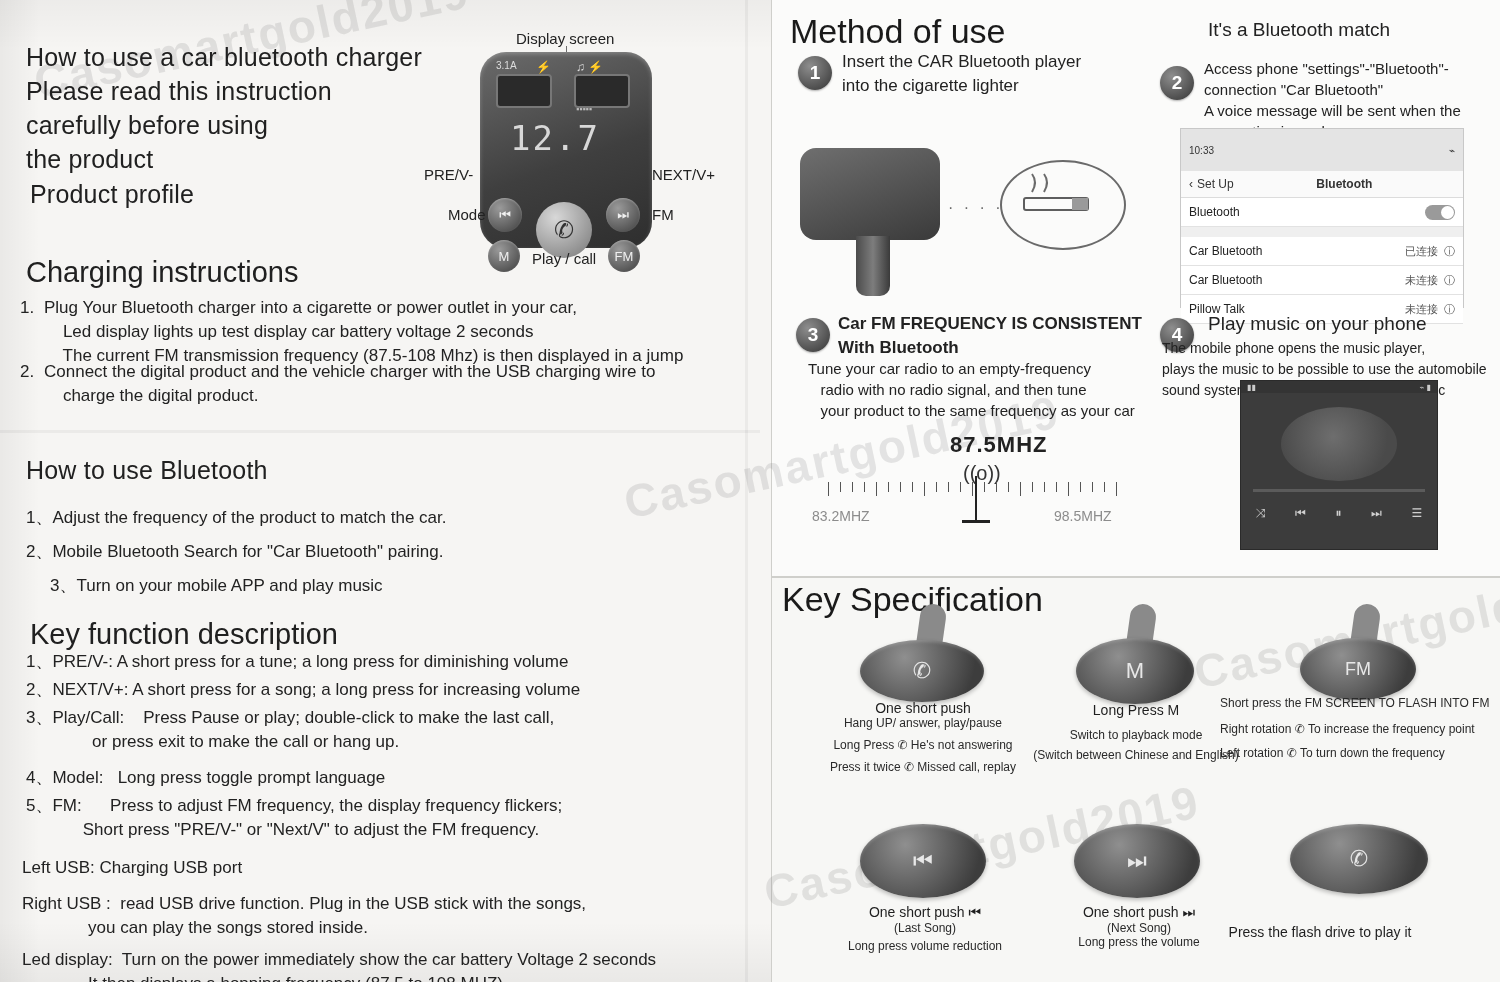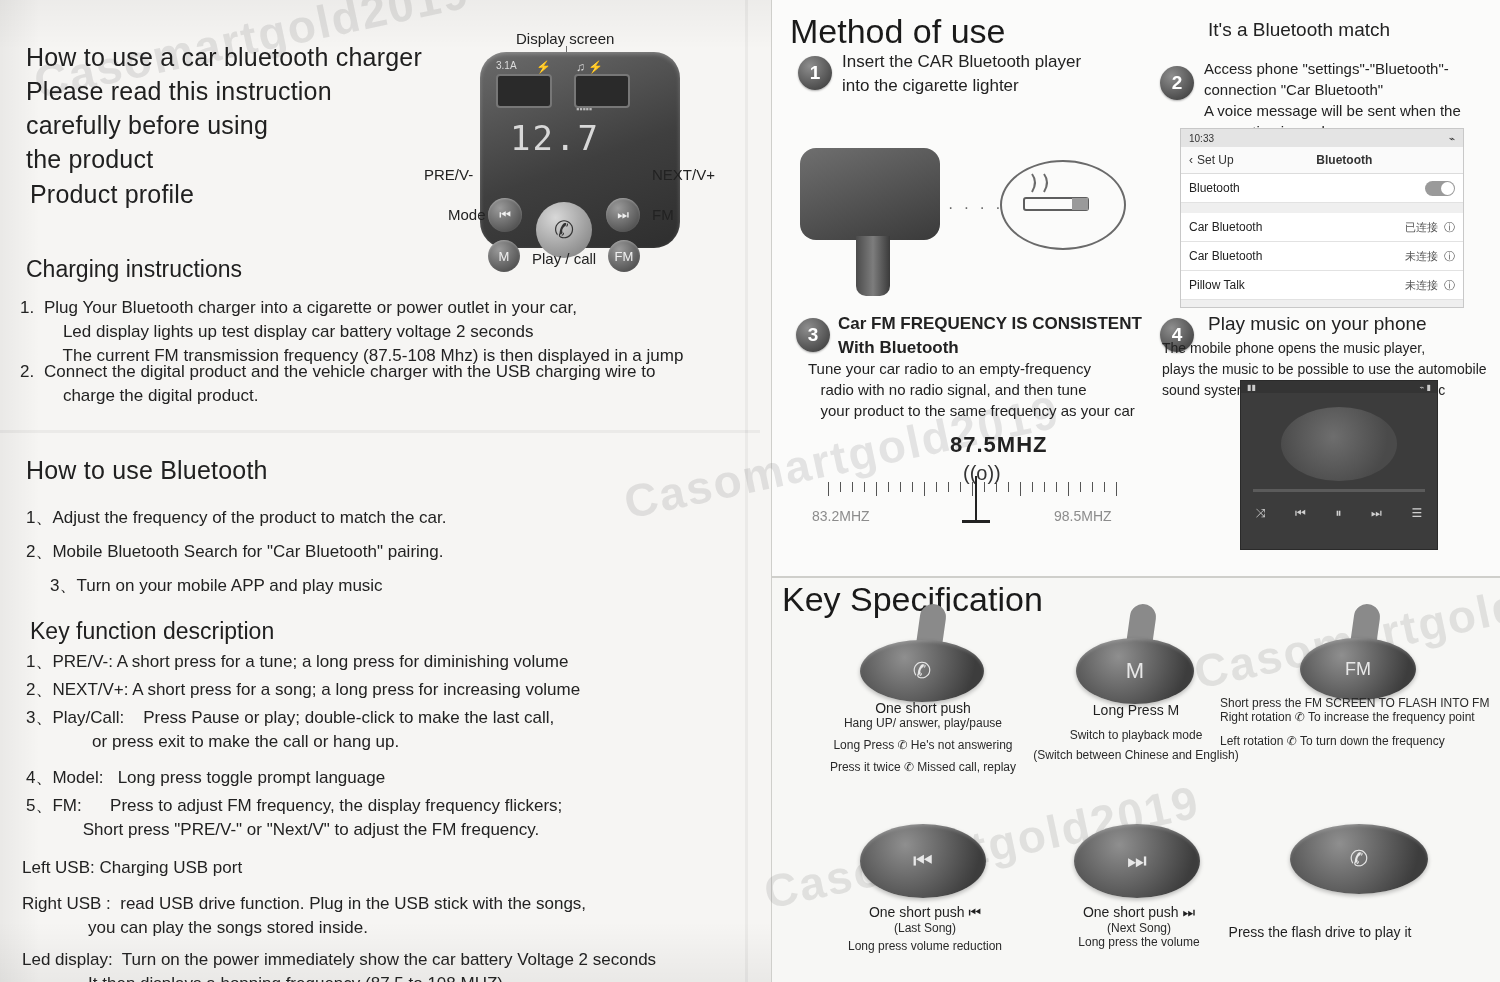--- a/index.html
+++ b/index.html
@@ -67,42 +67,42 @@
     font-size: 46px;
     letter-spacing: 2px;
     white-space: nowrap;
     pointer-events: none;
     user-select: none;
   }
 
   
   .txt { position: absolute; white-space: pre; }
   .h1 { font-size: 25px; letter-spacing: 0.2px; color: #202020; }
-  .h2 { font-size: 23px; color: #202020; }
+  .h2 { font-size: 29px; color: #202020; }
   .h-big { font-size: 34px; color: #1a1a1a; }
   .body { font-size: 17px; color: #222; line-height: 24px; }
   .small { font-size: 15px; color: #222; line-height: 21px; }
 
   
   .badge {
     position: absolute;
     width: 34px; height: 34px; border-radius: 50%;
     background: radial-gradient(circle at 35% 30%, #8e8e8e, #4a4a4a 75%);
     color: #fff;
     font-size: 19px;
     font-weight: bold;
     display: flex; align-items: center; justify-content: center;
     box-shadow: 0 1px 2px rgba(0,0,0,0.3);
   }
 
   
   .device {
     position: absolute;
     left: 480px; top: 52px;
-    width: 200px; height: 196px;
+    width: 172px; height: 196px;
     border-radius: 26px;
     background: linear-gradient(160deg, #6b6b6b 0%, #3f3f3f 55%, #2e2e2e 100%);
     box-shadow: inset 0 2px 4px rgba(255,255,255,0.25);
   }
   .usb-port {
     position: absolute;
     width: 52px; height: 30px;
     border-radius: 4px;
     background: #2a2a2a;
     border: 2px solid #777;
@@ -174,21 +174,21 @@
   
   .phone-bt {
     position: absolute;
     left: 1180px; top: 128px; width: 282px; height: 178px;
     background: #efefef;
     border: 1px solid #c8c8c8;
   }
   .bt-statusbar {
     height: 18px; background: #e4e4e4;
     display: flex; align-items: center; justify-content: space-between;
-    padding: 0 8px; font-size: 10px; color: #333;
+    padding: 12px 8px; font-size: 10px; color: #333;
   }
   .bt-navbar {
     height: 26px; background: #fafafa;
     display: flex; align-items: center;
     padding: 0 8px; font-size: 12px; color: #333;
     border-bottom: 1px solid #dcdcdc;
   }
   .bt-row {
     height: 28px; background: #fff;
     display: flex; align-items: center; justify-content: space-between;
@@ -485,21 +485,21 @@
   <div class="kc" style="left:1026px; top:702px; width:220px;">
     <div class="t1">Long Press   M</div>
     <div class="t2" style="margin-top:10px;">Switch to playback mode</div>
     <div class="t2" style="margin-top:6px;">(Switch between Chinese and English)</div>
   </div>
 
   <div class="finger" style="left:1352px; top:604px;"></div>
   <div class="disc" style="left:1300px; top:638px; width:116px; height:62px; font-size:18px;">FM</div>
   <div class="kc" style="left:1220px; top:696px; width:278px; text-align:left;">
     <div class="t2">Short press the FM SCREEN TO FLASH INTO FM</div>
-    <div class="t2" style="">Right rotation ✆  To increase the frequency point</div>
+    <div class="t2" style="margin-top:12px;">Right rotation ✆  To increase the frequency point</div>
     <div class="t2" style="margin-top:10px;">Left rotation ✆   To turn down the frequency</div>
   </div>
 
   <div class="disc" style="left:860px; top:824px; width:126px; height:74px; font-size:22px;">⏮</div>
   <div class="kc" style="left:822px; top:904px; width:206px;">
     <div class="t1">One short push ⏮</div>
     <div class="t2">(Last Song)</div>
     <div class="t2" style="margin-top:4px;">Long press volume reduction</div>
   </div>
 

